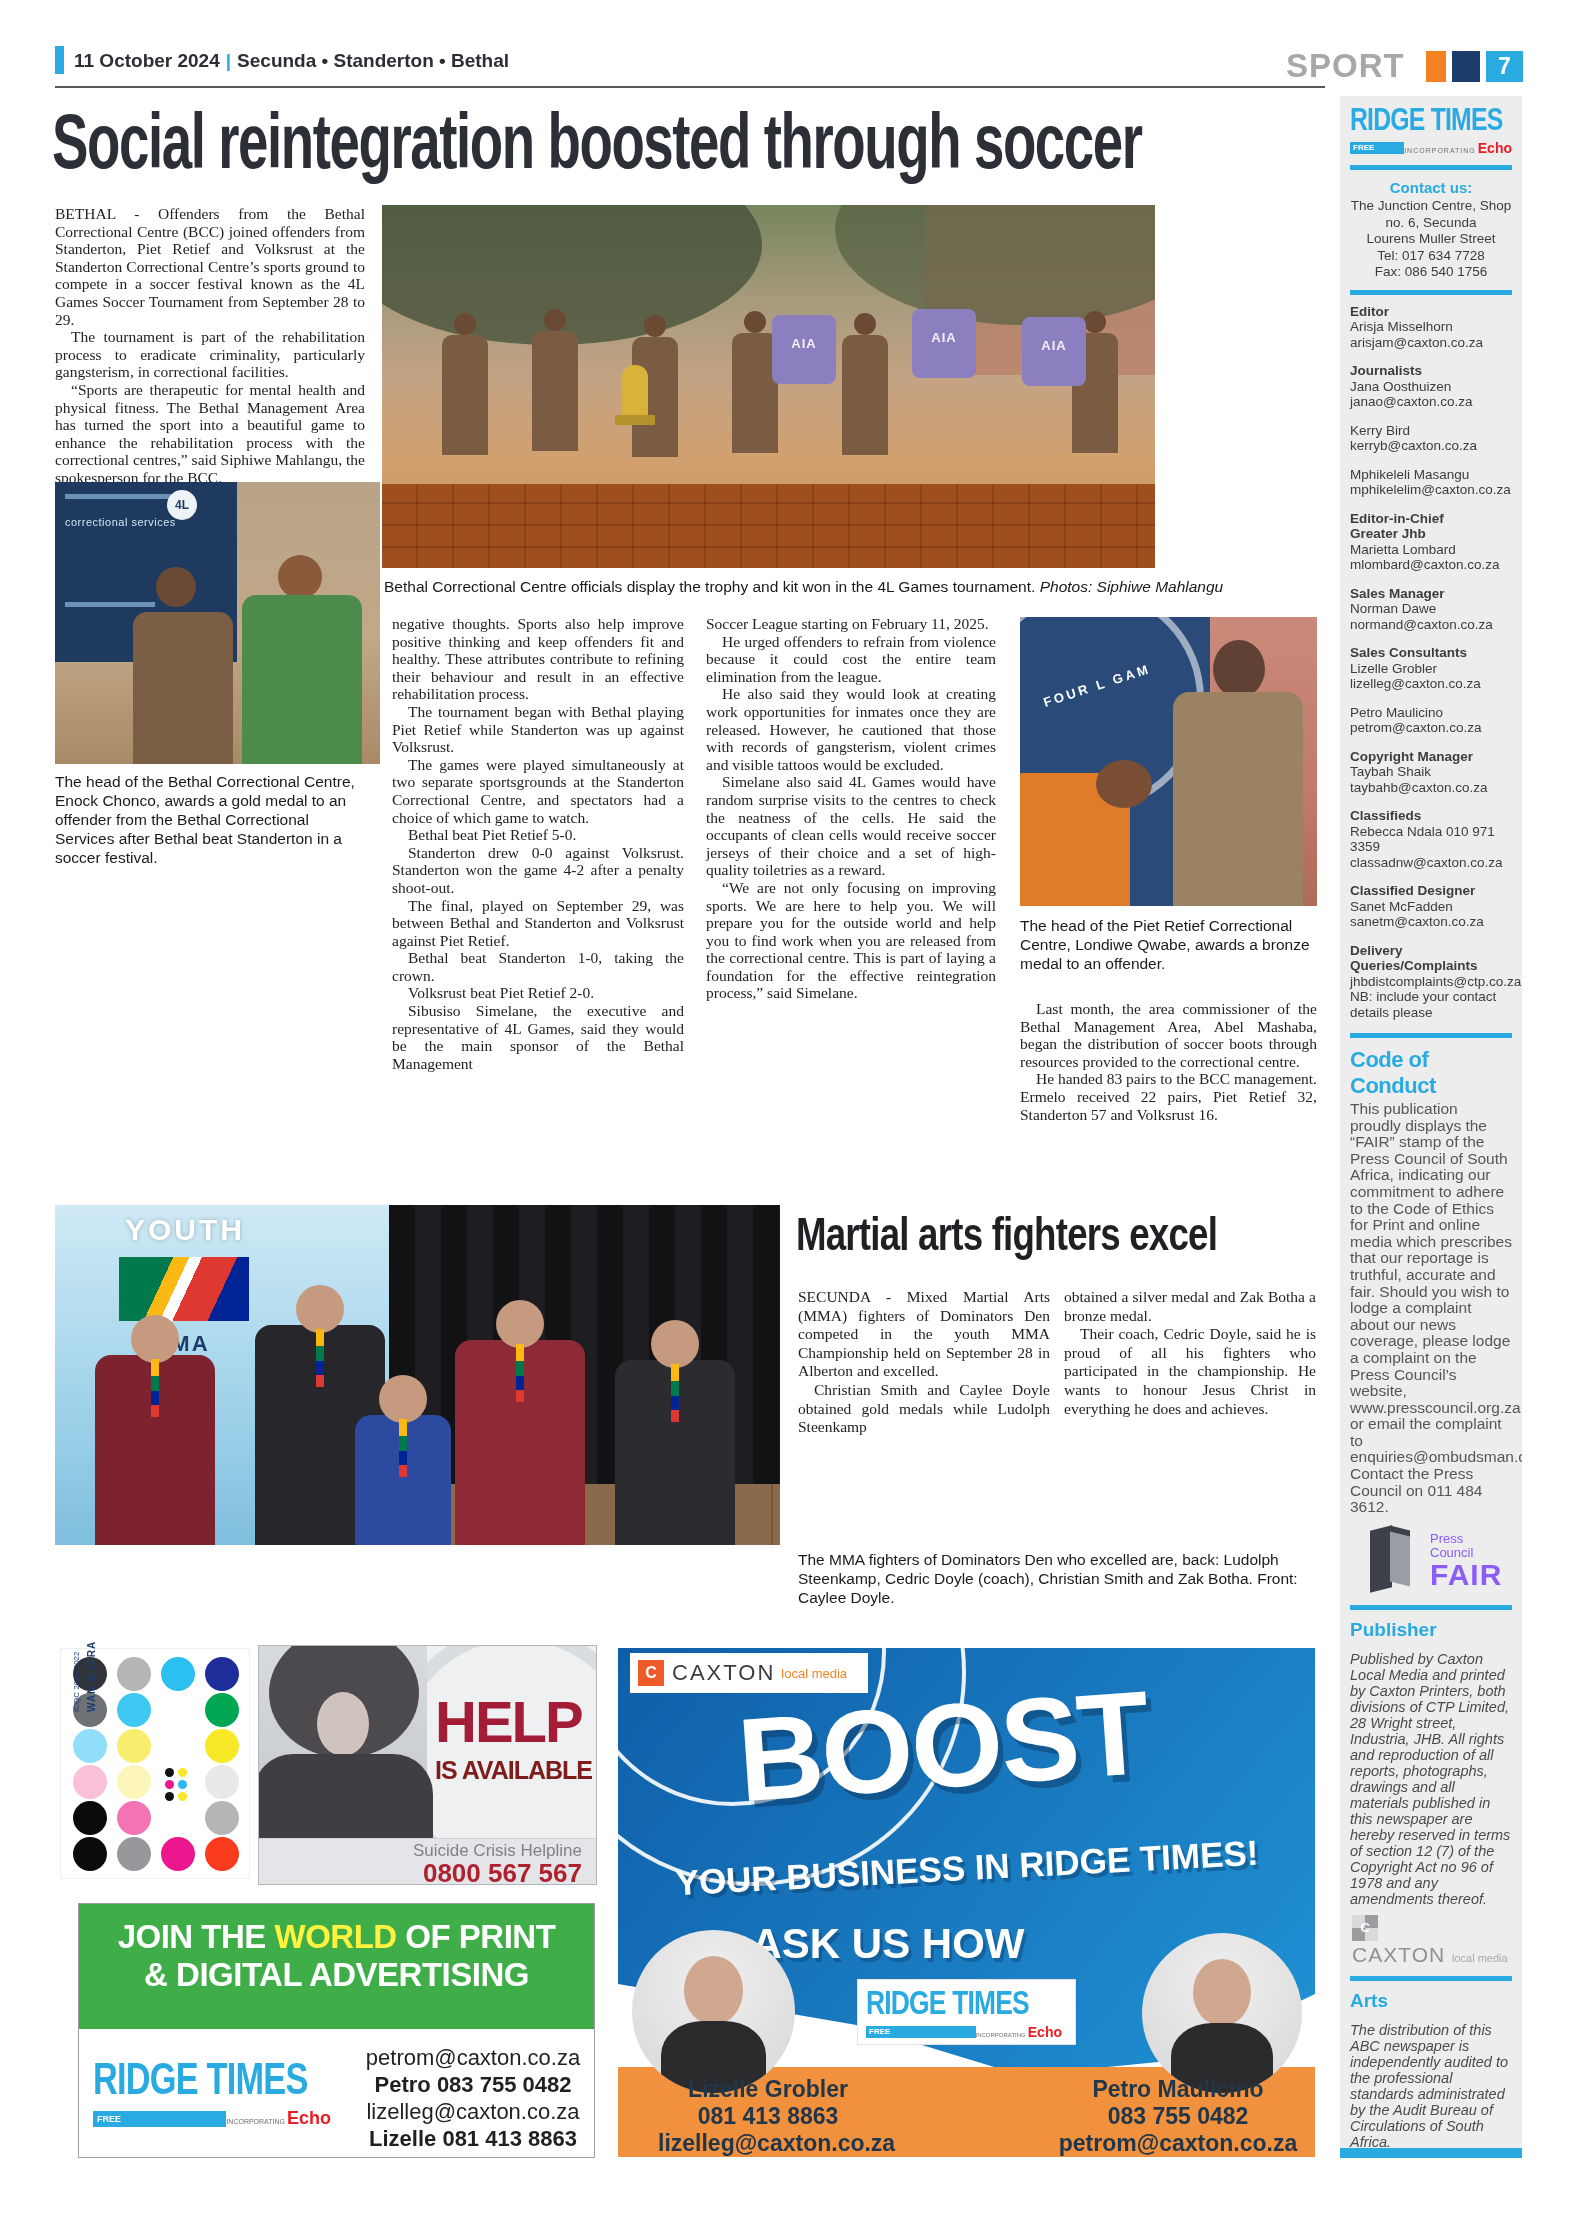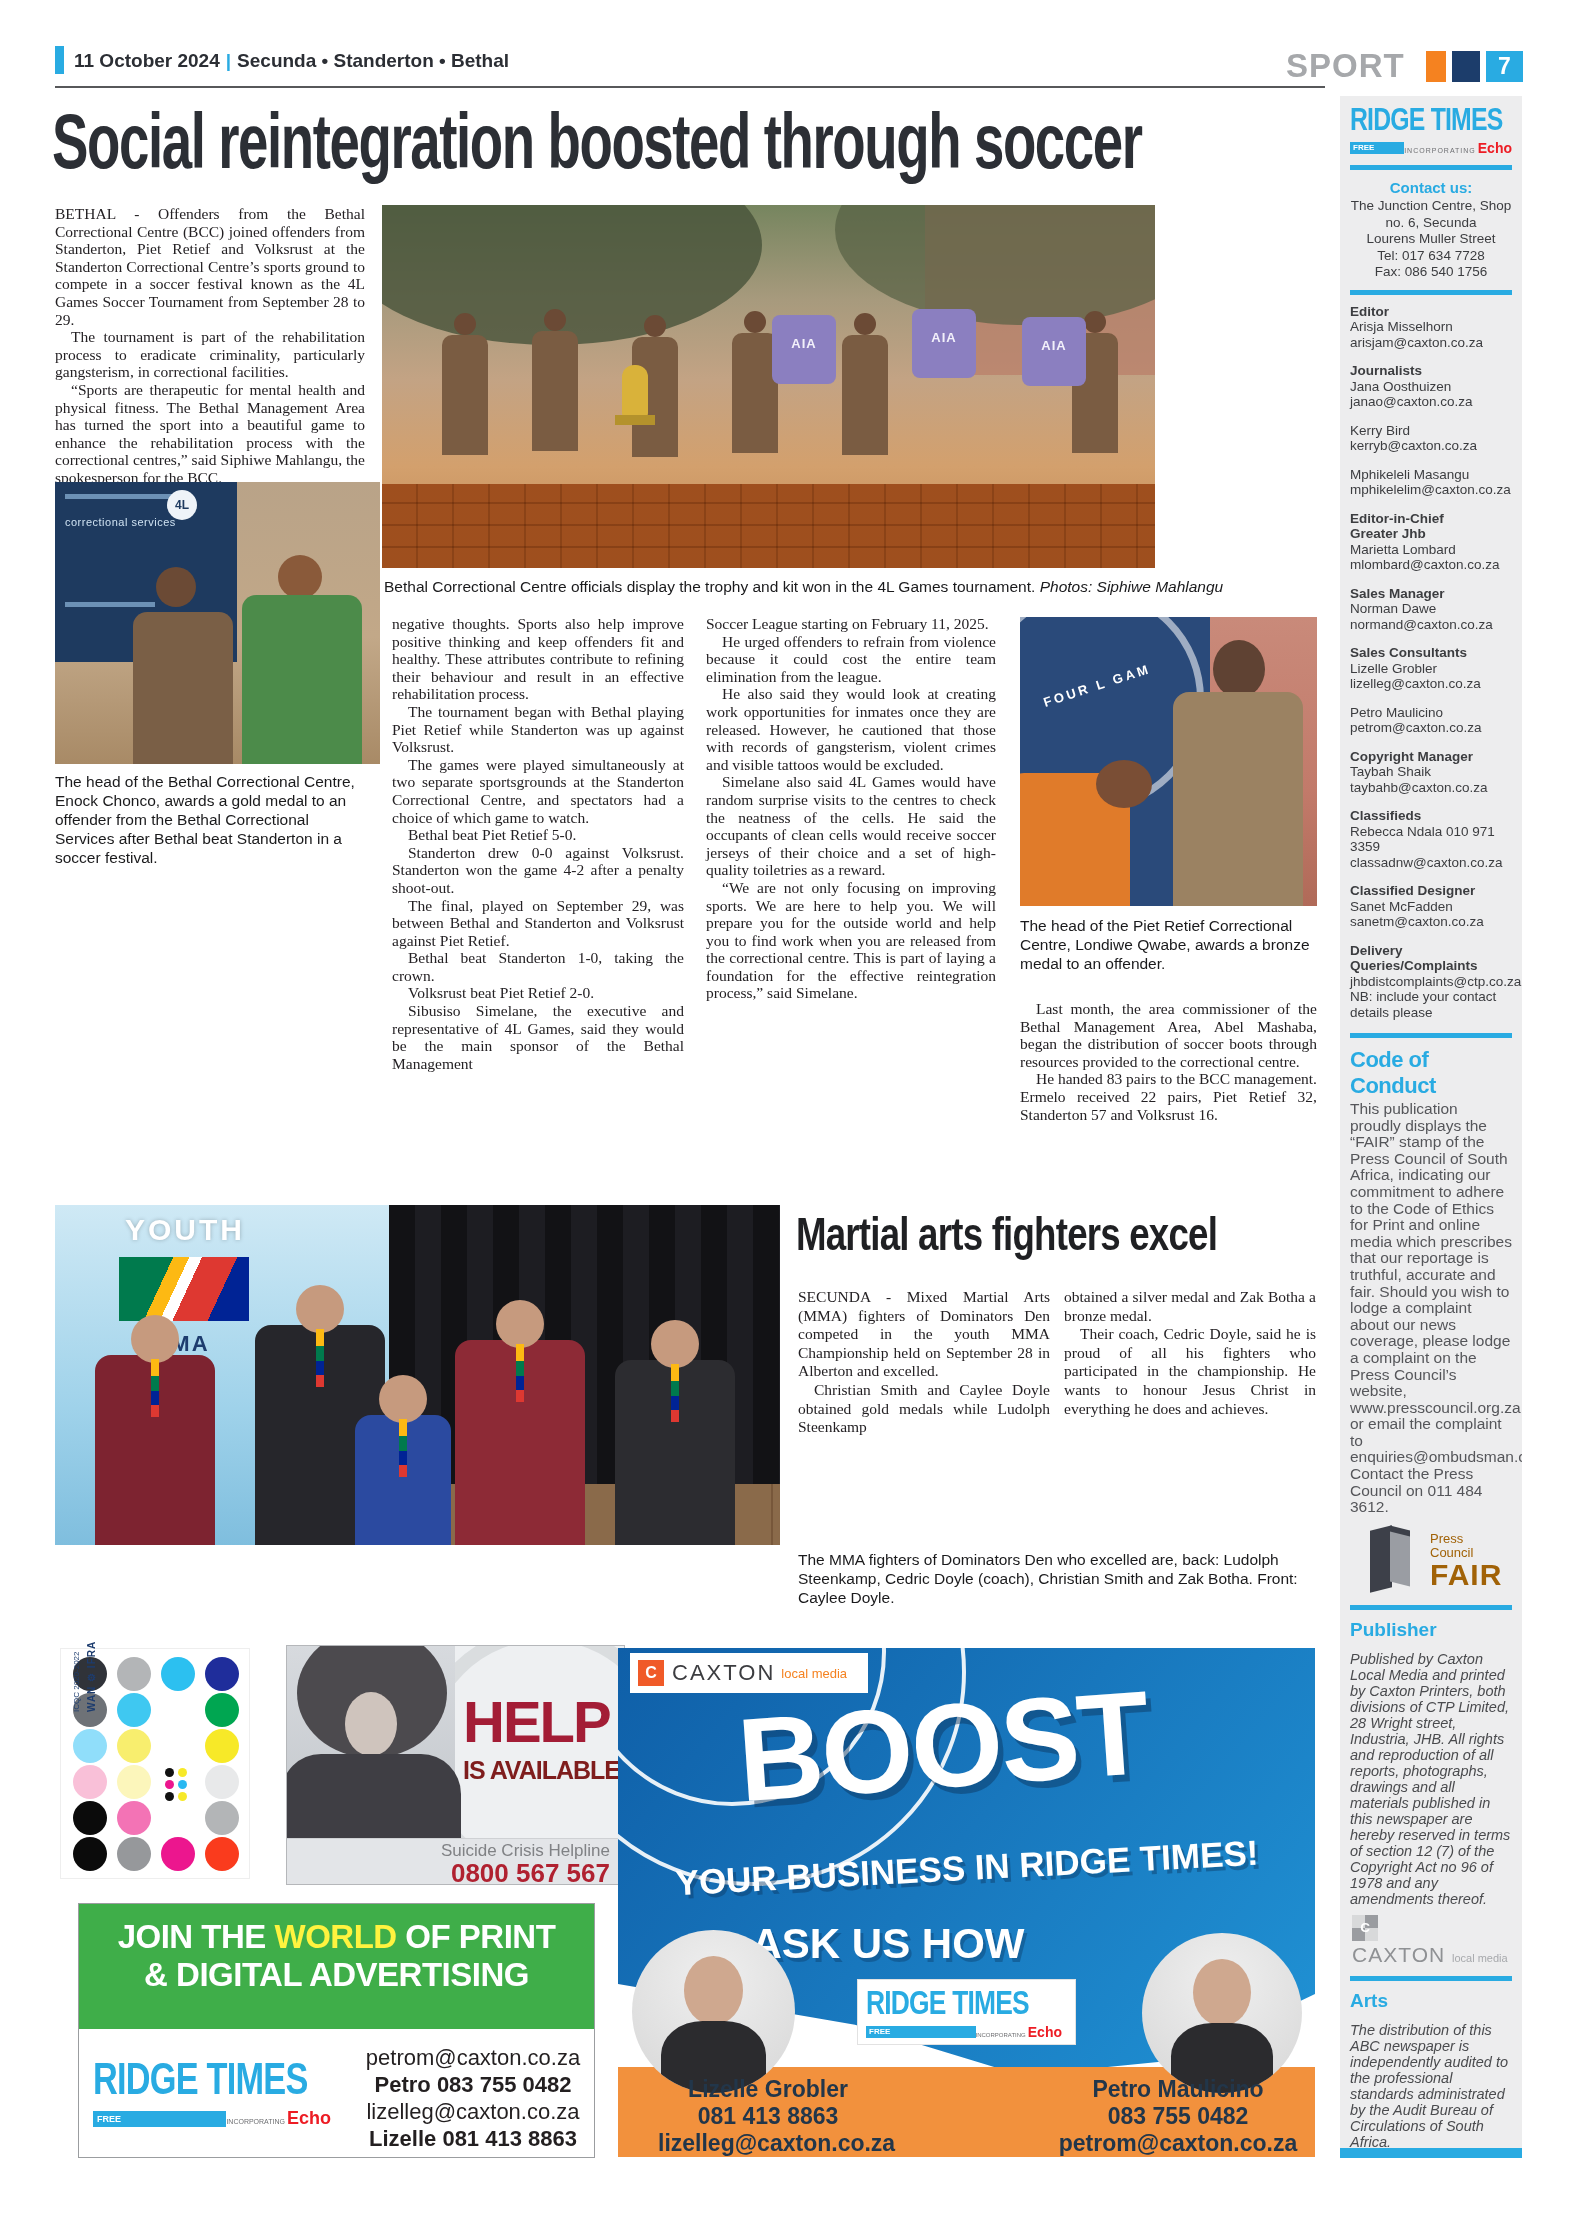--- a/index.html
+++ b/index.html
@@ -107,21 +107,21 @@
   .staff-l{line-height:15.5px;}
   .coc-h{color:#29abe2;font-weight:bold;font-size:22px;letter-spacing:-.5px;}
   .coc-b{font-size:15.5px;line-height:16.6px;color:#55565a;margin-top:2px;}
   .smallbody{font-size:14.5px;line-height:16px;color:#4a4b4e;margin-top:10px;font-style:italic;}
   .sb-h2{color:#29abe2;font-weight:bold;font-size:19px;}
   .fair{display:flex;align-items:center;margin:10px 0 2px 14px;}
   .fair-book{position:relative;width:52px;height:70px;}
   .fb1{position:absolute;left:6px;top:2px;width:22px;height:62px;background:#3d4049;transform:skewY(-14deg);}
   .fb2{position:absolute;left:26px;top:8px;width:20px;height:50px;background:#9a9da3;transform:skewY(14deg);}
   .fb3{position:absolute;left:26px;top:2px;width:20px;height:30px;background:#3d4049;transform:skewY(14deg);}
-  .fair-txt{margin-left:14px;color:#a16207;}
+  .fair-txt{margin-left:14px;color:#8b5cf6;}
   .fair-txt .pc{font-size:13px;line-height:14px;}
   .fair-txt .f{font-size:30px;font-weight:bold;letter-spacing:1px;line-height:30px;}
   .cax{display:flex;flex-direction:column;margin:8px 0 0 2px;}
   .cax-sq{width:26px;height:26px;background:conic-gradient(#9a9ca0 0 25%,#d8d9da 0 50%,#9a9ca0 0 75%,#d8d9da 0);
           color:#fff;font-weight:bold;text-align:center;line-height:26px;}
   .cax-name{color:#8f9194;font-size:21px;letter-spacing:1px;margin-top:2px;}
   .cax-name small{font-size:11px;color:#a7a9ac;letter-spacing:0;}
   .abc{text-align:center;font-size:46px;font-weight:800;color:#595b60;letter-spacing:-4px;margin-top:6px;}
   .sb-bottom{position:absolute;left:0;bottom:0;width:100%;height:10px;background:#29abe2;}
 
@@ -130,21 +130,21 @@
           box-sizing:border-box;padding:8px 0 0 12px;}
   .dot{display:inline-block;width:34px;height:34px;border-radius:50%;margin:0 10px 2px 0;vertical-align:top;}
   .dot.mini{display:inline-grid;grid-template-columns:10px 10px;gap:3px;border-radius:0;padding:3px 0 0 4px;box-sizing:border-box;}
   .dot.mini i{display:block;width:9px;height:9px;border-radius:50%;}
   .wanifra{position:absolute;left:86px;top:1712px;transform:rotate(-90deg);transform-origin:left top;
            font-size:10px;font-weight:bold;color:#1d3c6e;letter-spacing:1px;white-space:nowrap;}
   .icqc{position:absolute;left:72px;top:1712px;transform:rotate(-90deg);transform-origin:left top;
         font-size:8px;color:#1d3c6e;white-space:nowrap;}
 
   .helpad{position:absolute;left:258px;top:1645px;width:339px;height:240px;background:#eef0f2;
-          border:1px solid #b5b7ba;box-sizing:border-box;overflow:hidden;margin-left:28px;}
+          border:1px solid #b5b7ba;box-sizing:border-box;overflow:hidden;}
   .hp-ring{position:absolute;right:-50px;top:-20px;width:230px;height:230px;border-radius:50%;
            border:14px solid rgba(180,185,190,.35);}
   .hp-photo{position:absolute;left:0;top:0;width:168px;height:192px;background:linear-gradient(180deg,#d7dade 0%,#c3c7cc 100%);}
   .hp-hair{position:absolute;left:10px;top:-18px;width:150px;height:130px;border-radius:50%;background:#4c4a4e;}
   .hp-face{position:absolute;left:58px;top:46px;width:52px;height:64px;border-radius:50%;background:#cfc4bd;}
   .hp-sweater{position:absolute;left:-6px;top:108px;width:180px;height:90px;border-radius:40px 40px 0 0;background:#3f3e44;}
   .hp-help{position:absolute;left:176px;top:42px;font-size:58px;font-weight:800;color:#a31d36;letter-spacing:-2px;}
   .hp-avail{position:absolute;left:176px;top:110px;font-size:25px;font-weight:800;color:#7f1d1d;letter-spacing:-1px;}
   .hp-band{position:absolute;left:0;top:192px;width:100%;height:48px;background:#e3e5e8;border-top:1px solid #cfd1d4;}
   .hp-line1{position:absolute;right:14px;top:195px;font-size:17px;color:#808285;}

